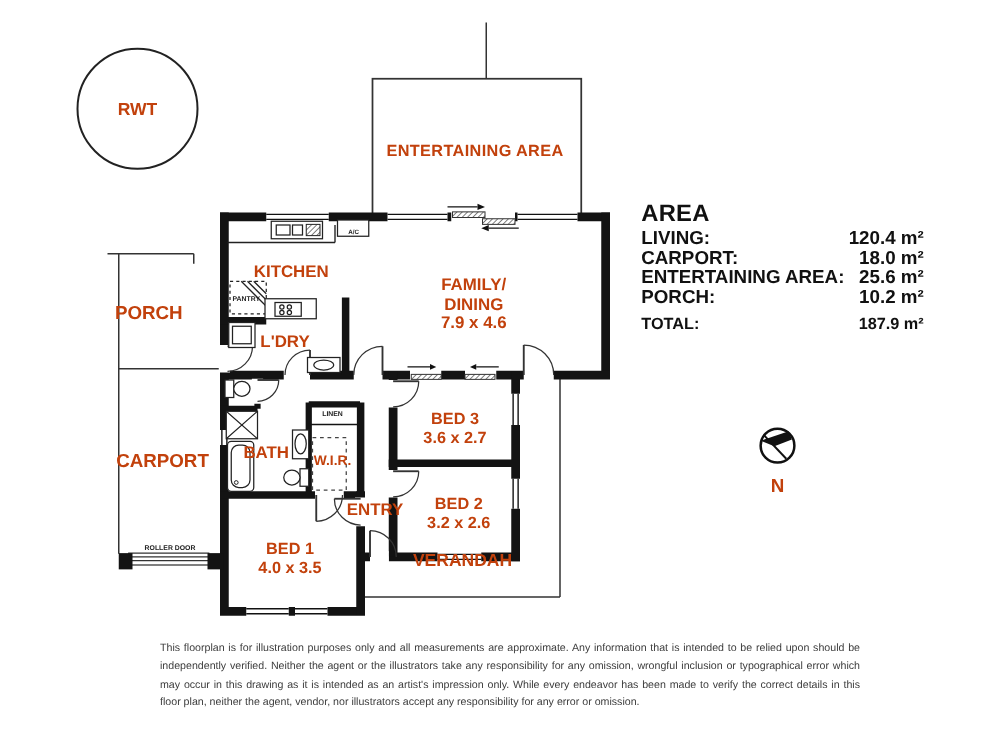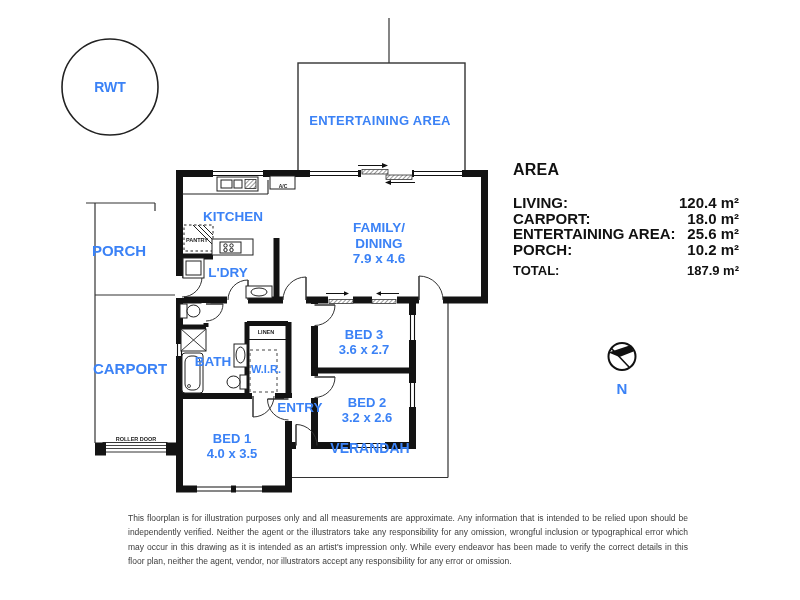--- a/index.html
+++ b/index.html
@@ -1,24 +1,24 @@
 <!DOCTYPE html>
 <html><head>
 <meta charset="utf-8">
 <style>
   html,body{margin:0;padding:0;background:#fff;}
   .stage{position:relative;width:800px;height:600px;background:#fff;overflow:hidden;
          font-family:"Liberation Sans",sans-serif;color:#111;}
   svg{position:absolute;left:0;top:0;}
-  .lbl{position:absolute;transform:translate(-50%,-50%);font-weight:bold;color:#3b82f6;
+  .lbl{position:absolute;transform:translate(-50%,-50%);font-weight:bold;color:#c2410c;
        white-space:nowrap;line-height:1.15;text-align:center;}
   .tiny{font-weight:bold;color:#222;}
   .dims{font-weight:bold;}
   .legend{position:absolute;left:513px;top:161px;width:226px;}
-  .legend-title{font-size:16px;font-weight:bold;margin-bottom:16px;letter-spacing:.2px;}
+  .legend-title{font-size:19px;font-weight:bold;margin-bottom:0;letter-spacing:.2px;}
   .legend-row{display:flex;justify-content:space-between;font-size:15px;font-weight:bold;
               line-height:15.6px;}
   .legend-total{display:flex;justify-content:space-between;font-size:13px;font-weight:bold;
                 margin-top:6px;gap:15px;}
   .disclaimer{position:absolute;left:128px;top:511px;width:560px;font-size:8.5px;
               line-height:14.4px;text-align:justify;color:#3c3c3c;}
 </style>
 </head>
 <body>
 

